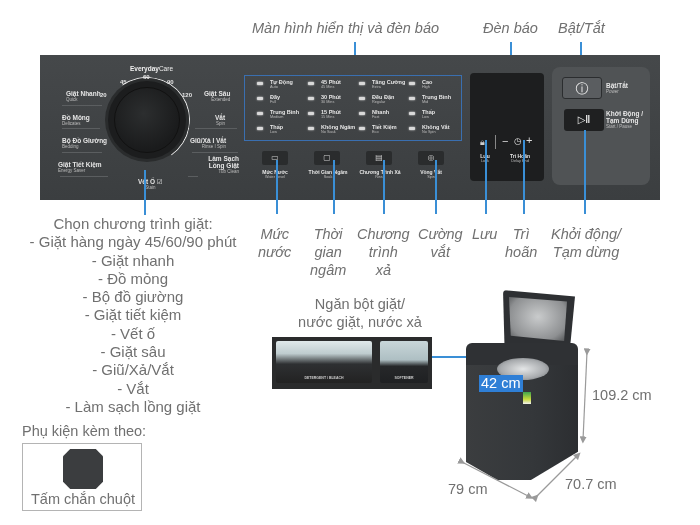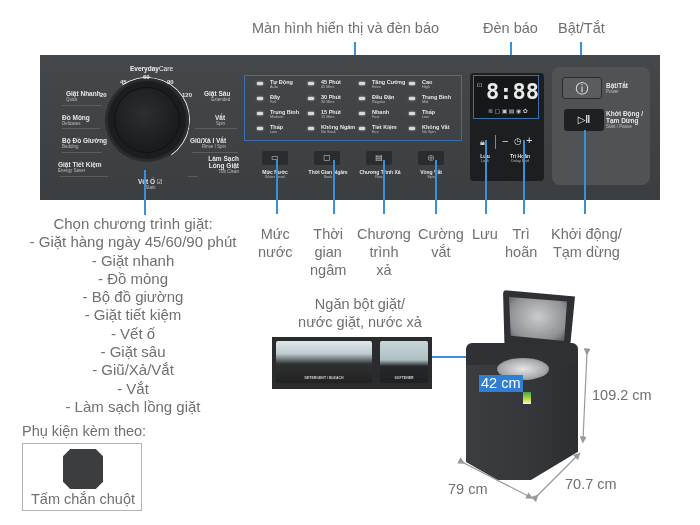--- a/index.html
+++ b/index.html
@@ -1,21 +1,21 @@
 <!DOCTYPE html>
 <html><head>
 <meta charset="utf-8">
 <style>
   * { box-sizing: border-box; margin: 0; padding: 0; }
   html, body { width: 700px; height: 525px; background: #ffffff; overflow: hidden; }
   body { position: relative; font-family: "Liberation Sans", "DejaVu Sans", sans-serif; color: #6f6f6f; }
   .abs { position: absolute; }
 
   
-  .callout { position: absolute; font-size: 14.5px; color: #707070; line-height: 18px; text-align: center; white-space: nowrap; }
+  .callout { position: absolute; font-size: 14.5px; color: #707070; line-height: 18px; text-align: center; white-space: nowrap; font-style: italic; }
   .vline { position: absolute; width: 1.5px; background: #3a8fd6; }
   .hline { position: absolute; height: 1.5px; background: #3a8fd6; }
 
   
   .panel { position: absolute; left: 40px; top: 55px; width: 620px; height: 145px; background: #3f4244;
            background: linear-gradient(180deg, #45484a 0%, #3b3e40 100%); }
   .ptxt { position: absolute; color: #e6e6e6; font-size: 6.5px; font-weight: bold; line-height: 7px; white-space: nowrap; }
   .psub { display: block; font-weight: normal; font-size: 4.5px; color: #bdbdbd; line-height: 5px; }
   .brand { position: absolute; left: 90px; top: 10px; color: #f0f0f0; font-size: 6.5px; font-weight: bold; }
   .brand span { font-weight: normal; }
@@ -161,25 +161,20 @@
   <div class="fbtn" style="left:222px; top:96px;"><span>▭</span></div>
   <div class="flabel" style="left:210px; top:114px; width:50px;"><span>Mức Nước</span><span class="psub">Water Level</span></div>
   <div class="fbtn" style="left:274px; top:96px;"><span>▢</span></div>
   <div class="flabel" style="left:260px; top:114px; width:56px;"><span>Thời Gian Ngâm</span><span class="psub">Soak</span></div>
   <div class="fbtn" style="left:326px; top:96px;"><span>▤</span></div>
   <div class="flabel" style="left:312px; top:114px; width:56px;"><span>Chương Trình Xả</span><span class="psub">Rinse</span></div>
   <div class="fbtn" style="left:378px; top:96px;"><span>◎</span></div>
   <div class="flabel" style="left:366px; top:114px; width:50px;"><span>Vòng Vắt</span><span class="psub">Spin</span></div>
 
   <div class="display-wrap"></div>
-  <div class="display">
-    <div class="lockicon" style="left:3px; top:5px; font-size:6px;">⊡</div>
-    <div class="digits">8:88</div>
-    <div class="dicons">≋▢▣▤◉✿</div>
-  </div>
   <div class="lockicon" style="left:440px; top:82px;">🔒︎</div>
   <div class="abs" style="left:455px; top:80px; width:1px; height:14px; background:#888;"></div>
   <div class="abs" style="left:462px; top:80px; color:#ddd; font-size:11px;">−</div>
   <div class="abs" style="left:474px; top:81px; color:#ddd; font-size:9px;">◷</div>
   <div class="abs" style="left:486px; top:79px; color:#ddd; font-size:11px;">+</div>
   <div class="flabel" style="left:434px; top:98px; width:22px;"><span>Lưu</span><span class="psub">Lock</span></div>
   <div class="flabel" style="left:462px; top:98px; width:36px;"><span>Trì Hoãn</span><span class="psub">Delay End</span></div>
 
   <div class="rpanel"></div>
   <div class="pbtn" style="left:522px; top:22px; background:#5a5d60; border:1px solid #2b2d2f; font-size:13px;"><span>ⓘ</span></div>

